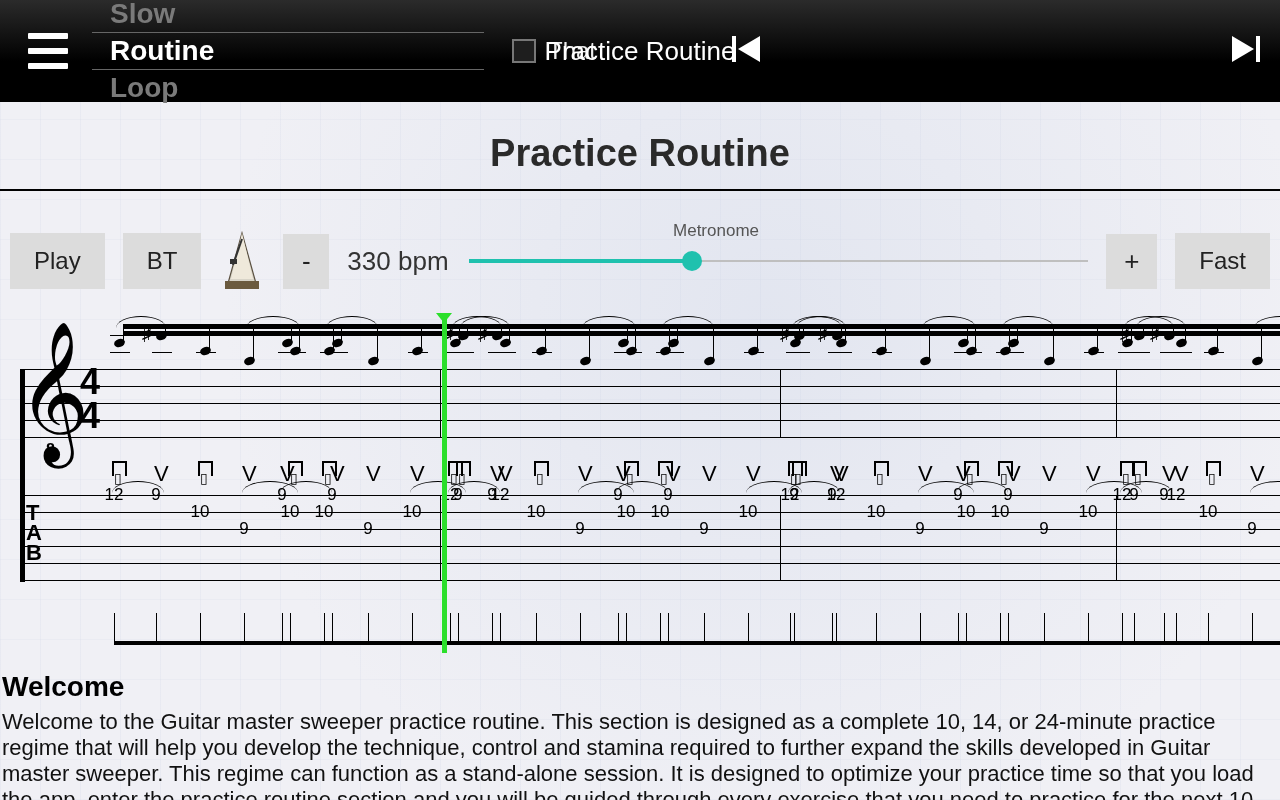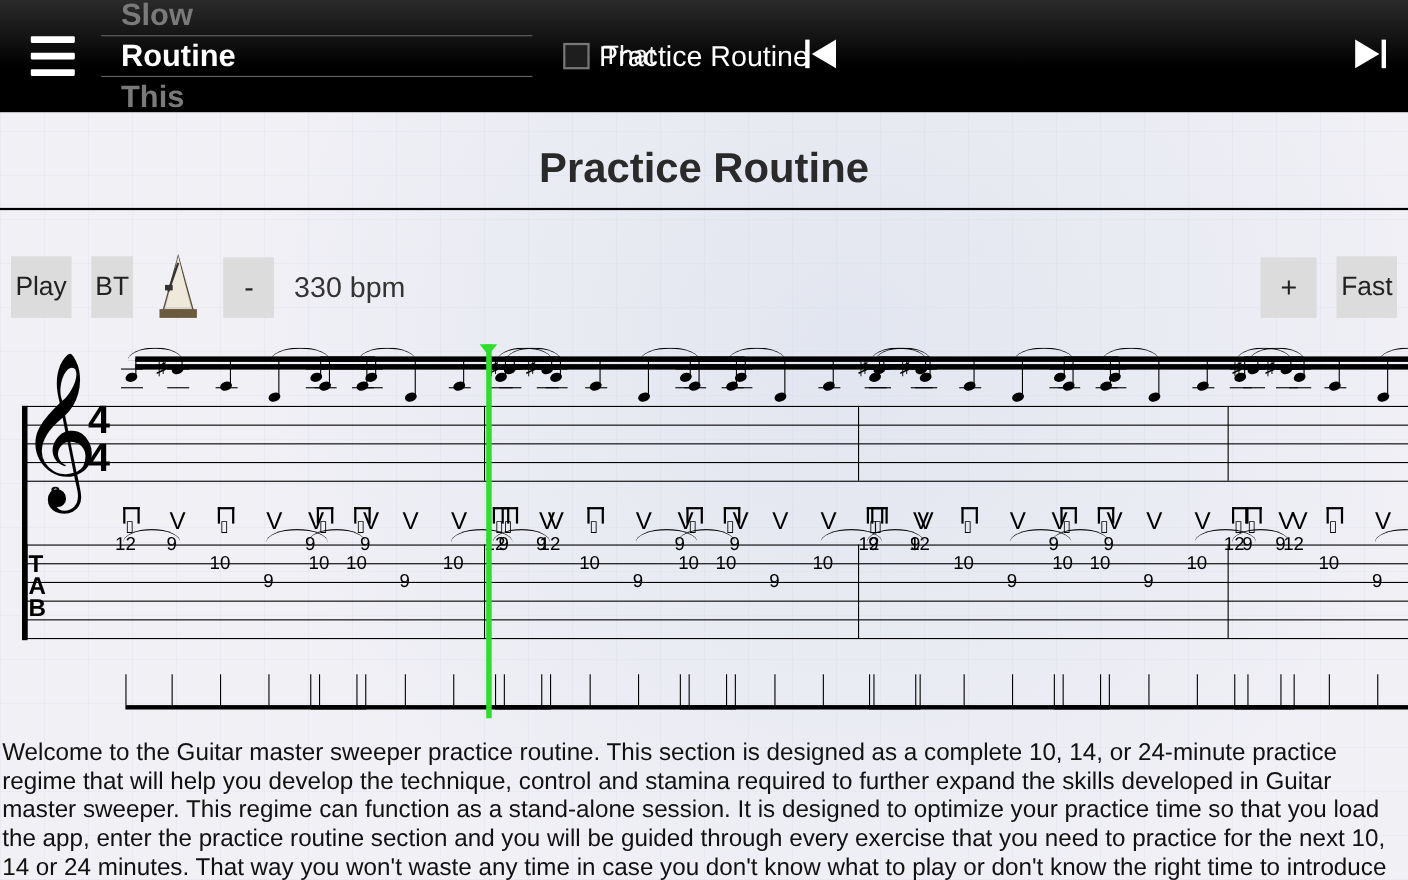--- a/index.html
+++ b/index.html
@@ -37,21 +37,21 @@
 
   .prev-btn, .next-btn { cursor:pointer; }
   .prev-btn { margin-left: 110px; }
   .title-block { text-align:center; flex:0 0 auto; margin-left:auto; margin-right:auto; position:absolute; left:0; right:0; pointer-events:none;}
   .title-block .ln { font-size:26px; color:#fff; line-height:30px; }
   .next-btn { margin-left:auto; }
 
   
   .page-title { text-align:center; font-size:38px; font-weight:700; color:#2a2a2a; padding:30px 0 14px; border-bottom:2px solid #000; margin:0 0 40px 0;}
   .controls { display:flex; align-items:center; gap:18px; padding:0 10px 0 10px; }
-  .btn { background:#dcdcdc; border:none; padding:14px 4px; font-size:24px; color:#222; cursor:pointer; }
+  .btn { background:#dcdcdc; border:none; padding:14px 24px; font-size:24px; color:#222; cursor:pointer; }
   .btn.small { padding:12px 18px; font-size:26px; min-width:46px; }
   .metronome-icon { width:46px; height:60px; position:relative; }
   .metronome-icon svg { display:block; }
 
   .slider-wrap { flex:1; position:relative; display:flex; align-items:center; gap:20px; }
   .bpm-label { font-size:26px; color:#333; white-space:nowrap; }
   .slider { flex:1; position:relative; height:40px; }
   .slider .track-full { position:absolute; top:19px; left:0; right:0; height:2px; background:#bfbfbf; }
   .slider .track-fill { position:absolute; top:18px; left:0; height:4px; background:#1fc1ae; }
   .slider .thumb { position:absolute; top:10px; width:20px; height:20px; border-radius:50%; background:#1fc1ae; margin-left:-10px; }
@@ -106,21 +106,21 @@
 <div class="topbar">
   <div class="hamburger">
       <span></span>
       <span></span>
       <span></span>
     </div>
 
   <div class="speed-picker">
     <div class="speed-item">Slow</div>
     <div class="speed-item selected">Routine</div>
-    <div class="speed-item">This</div>
+    <div class="speed-item">Loop</div>
   </div>
 
   <div class="loop-wrap">
     <div class="checkbox"></div>
     <div class="loop-label">That</div>
   </div>
 
   <div class="prev-btn">
     <svg width="34" height="34" viewBox="0 0 34 34">
         <rect x="2" y="4" width="4" height="26" fill="#fff"></rect>
@@ -152,20 +152,26 @@
       <rect x="6" y="50" width="34" height="8" fill="#6b5a3e"></rect>
       <line x1="23" y1="8" x2="14" y2="34" stroke="#333" stroke-width="2"></line>
       <rect x="11" y="28" width="7" height="5" fill="#333"></rect>
     </svg>
   </div>
   <button class="btn small">-</button>
 
   <div class="slider-wrap">
     <div class="bpm-label">
       <span>330</span> <span>bpm</span>
+    </div>
+    <div class="slider">
+      <div class="caption" style="left:33%">Metronome</div>
+      <div class="track-full"></div>
+      <div class="track-fill" id="slider-fill" style="width: 36%;"></div>
+      <div class="thumb" id="slider-thumb" style="left: 36%;"></div>
     </div>
   </div>
 
   <button class="btn small">+</button>
   <button class="btn">Fast</button>
 </div>
 
 <div class="score">
   <div class="staff-group" id="staff-group" style="top:56px;">
     <div class="thickbar" style="height:213px;"></div>
@@ -518,14 +524,15 @@
         <div class="rstem" style="left: 1188px;"></div>
         <div class="rstem" style="left: 1232px;"></div>
         <div class="rbeam" style="left: 1102px; width: 219px;"></div>
       </div>
 
     <div class="playhead" id="playhead" style="left: 422px; top: -56px; height: 340px;"></div>
   </div>
 </div>
 
 <div class="welcome">
+  <h2>Welcome</h2>
   <p>Welcome to the Guitar master sweeper practice routine. This section is designed as a complete 10, 14, or 24-minute practice regime that will help you develop the technique, control and stamina required to further expand the skills developed in Guitar master sweeper. This regime can function as a stand-alone session. It is designed to optimize your practice time so that you load the app, enter the practice routine section and you will be guided through every exercise that you need to practice for the next 10, 14 or 24 minutes. That way you won't waste any time in case you don't know what to play or don't know the right time to introduce new exercises or, if you are</p>
 </div>
 
 </body></html>

